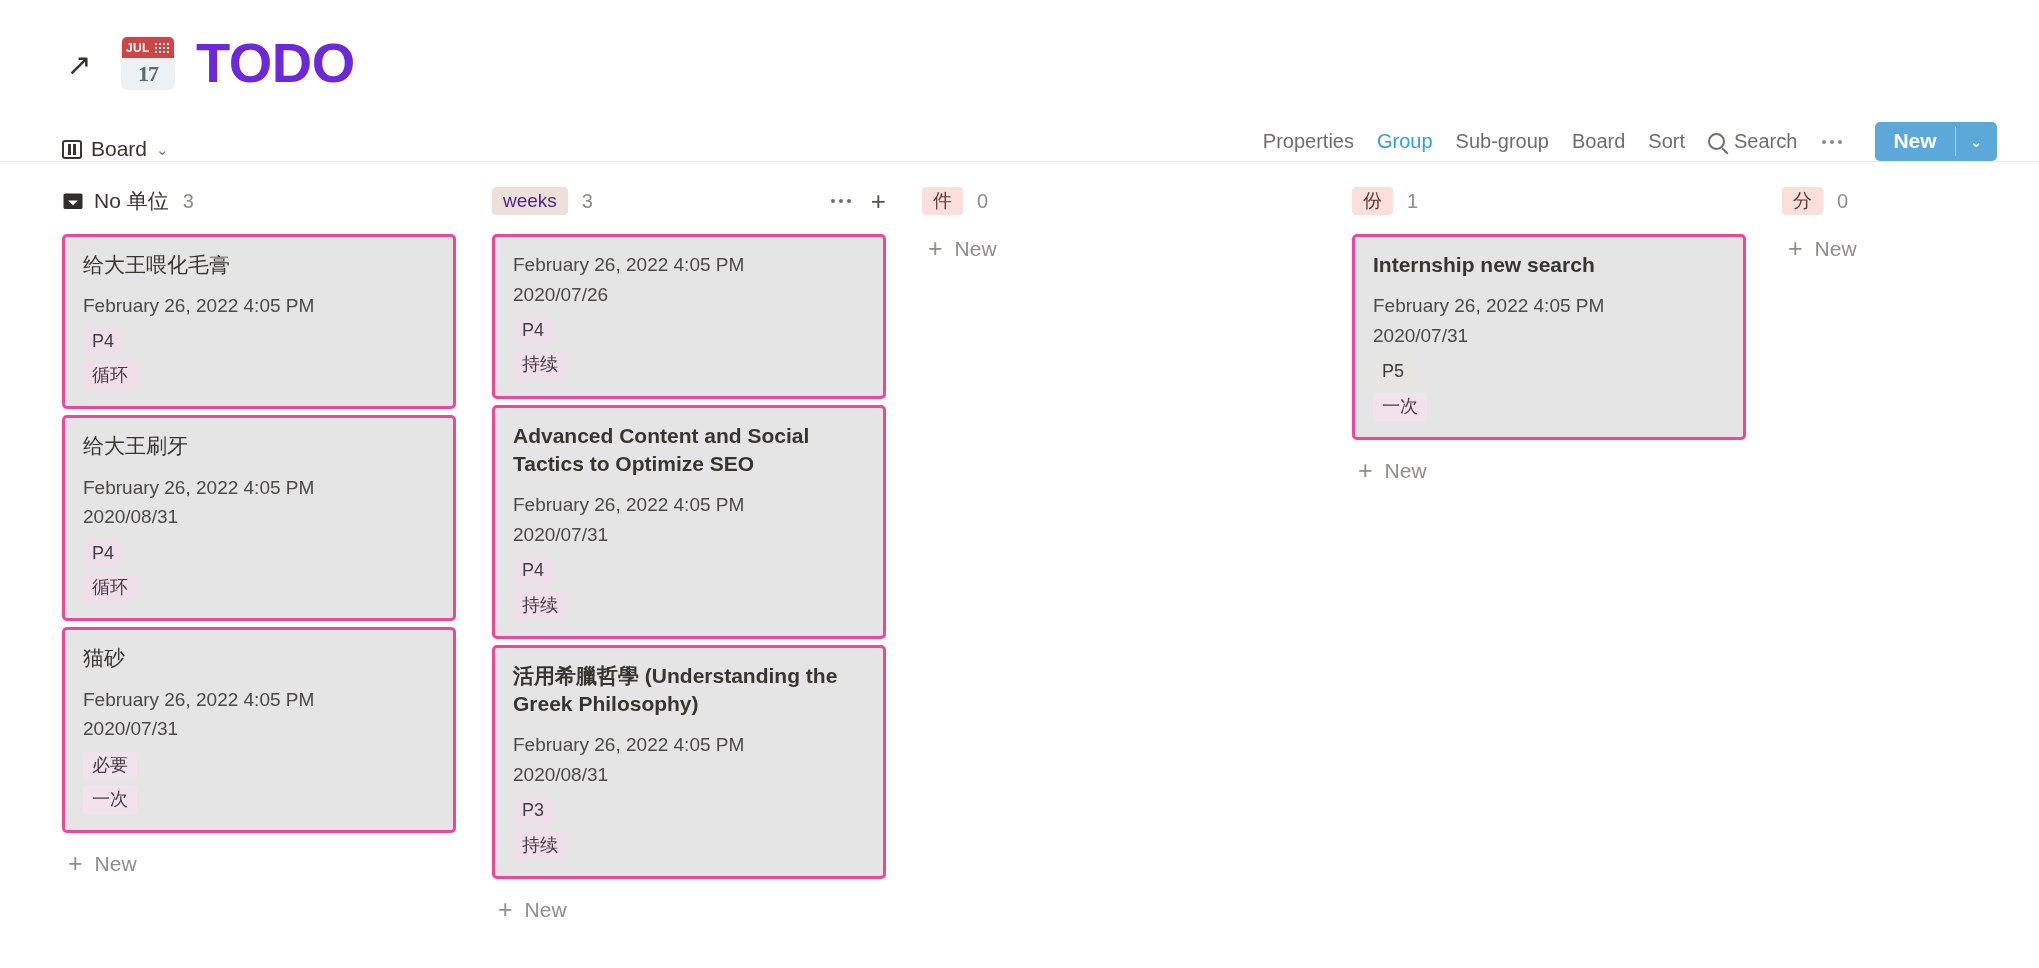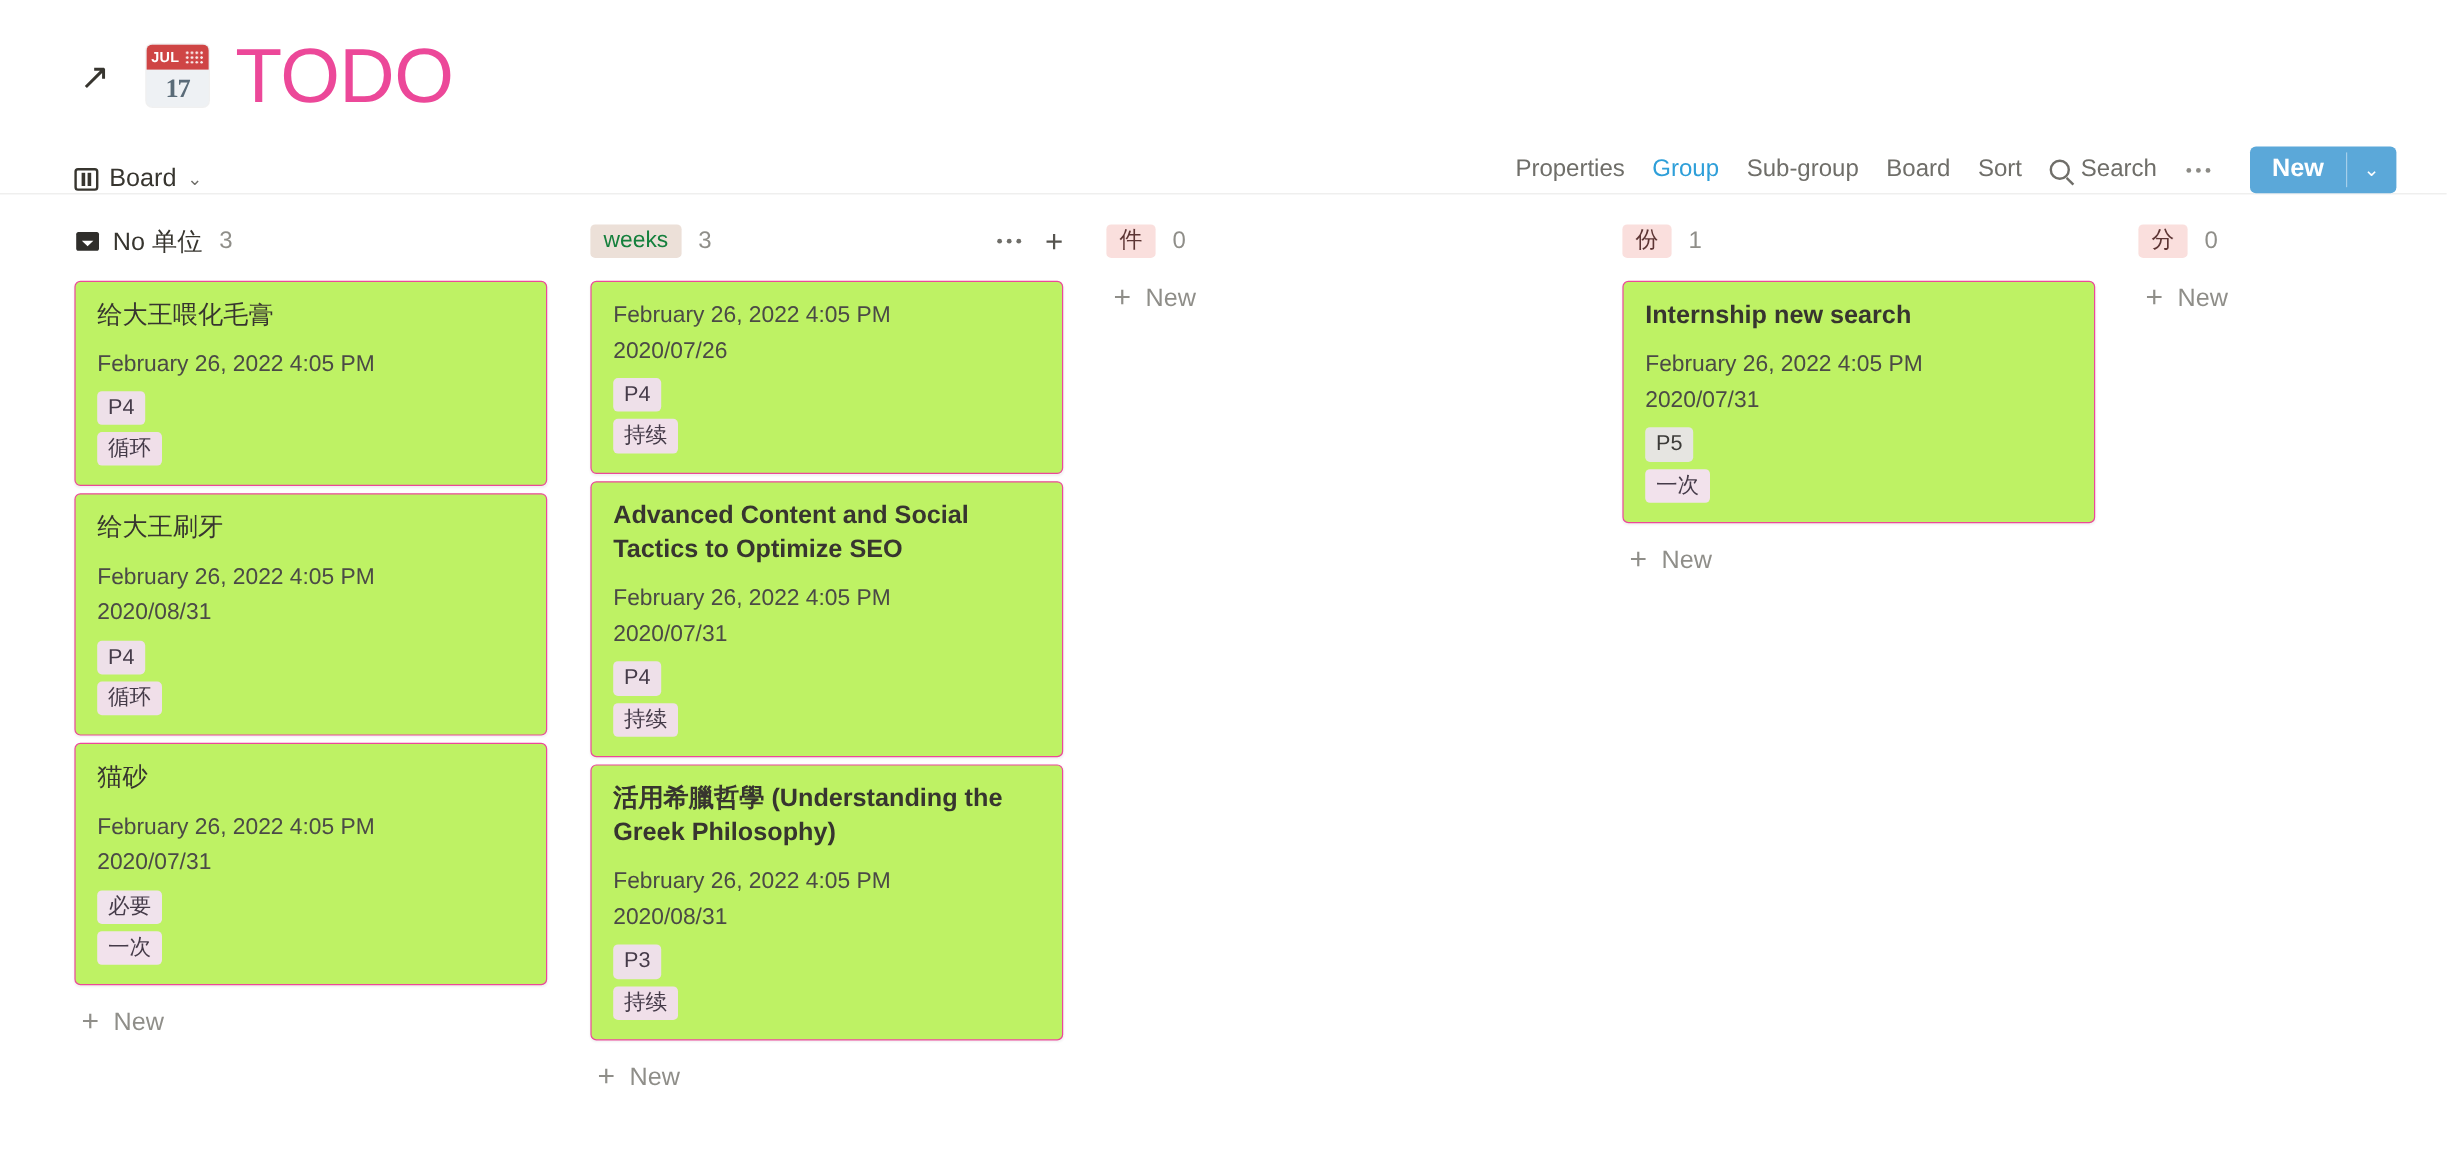--- a/index.html
+++ b/index.html
@@ -55,23 +55,23 @@
   }
   .cal-body {
     height: 31px;
     display: flex; align-items: center; justify-content: center;
     color: #5a6b78; font-size: 22px; font-weight: bold;
     font-family: "Liberation Serif", serif;
     letter-spacing: -1px;
     text-align: right;
   }
   .page-title {
-    font-size: 64px;
-    font-weight: normal;
-    color: #ec4899;
+    font-size: 56px;
+    font-weight: bold;
+    color: #6d28d9;
     letter-spacing: -0.5px;
     line-height: 1;
   }
 
   
   .toolbar {
     position: relative;
     height: 58px;
     display: flex;
     align-items: flex-end;
@@ -167,22 +167,22 @@
   .col-head-actions {
     margin-left: auto; display: flex; align-items: center; gap: 18px;
   }
   .col-head-actions .dots-btn span { background: #6f6e69; }
   .plus-icon {
     font-size: 26px; color: #56544f; line-height: 1; cursor: pointer;
     font-weight: 300;
   }
 
   .card {
-    background: #bef264;
-    border: 1px solid #ec4899;
+    background: #e5e5e5;
+    border: 3px solid #ec4899;
     border-radius: 5px;
     box-shadow: 0 1px 2px rgba(15,15,15,.06);
     padding: 14px 18px 16px 18px;
     margin-bottom: 6px;
     width: 394px;
     cursor: pointer;
   }
   .card-title {
     font-size: 21px;
     line-height: 1.34;
@@ -304,21 +304,21 @@
           <div class="tag-row"><span class="tag" style="background: rgb(240, 227, 236); color: rgb(69, 59, 73);">必要</span></div>
           <div class="tag-row"><span class="tag" style="background: rgb(242, 226, 236); color: rgb(69, 59, 73);">一次</span></div>
         </div>
         <div class="add-new">
           <span class="pl">+</span>
           <span>New</span>
         </div>
       </div>
       <div class="column">
         <div class="col-head">
-          <span class="col-chip" style="background: rgb(236, 224, 216); color: #15803d; text-align: right;">weeks</span>
+          <span class="col-chip" style="background: rgb(236, 224, 216); color: #4c1d95; text-align: right;">weeks</span>
           <span class="col-count">3</span>
           <span class="col-head-actions">
             <span class="dots-btn">
               <span></span>
               <span></span>
               <span></span>
             </span>
             <span class="plus-icon">+</span>
           </span>
         </div>

